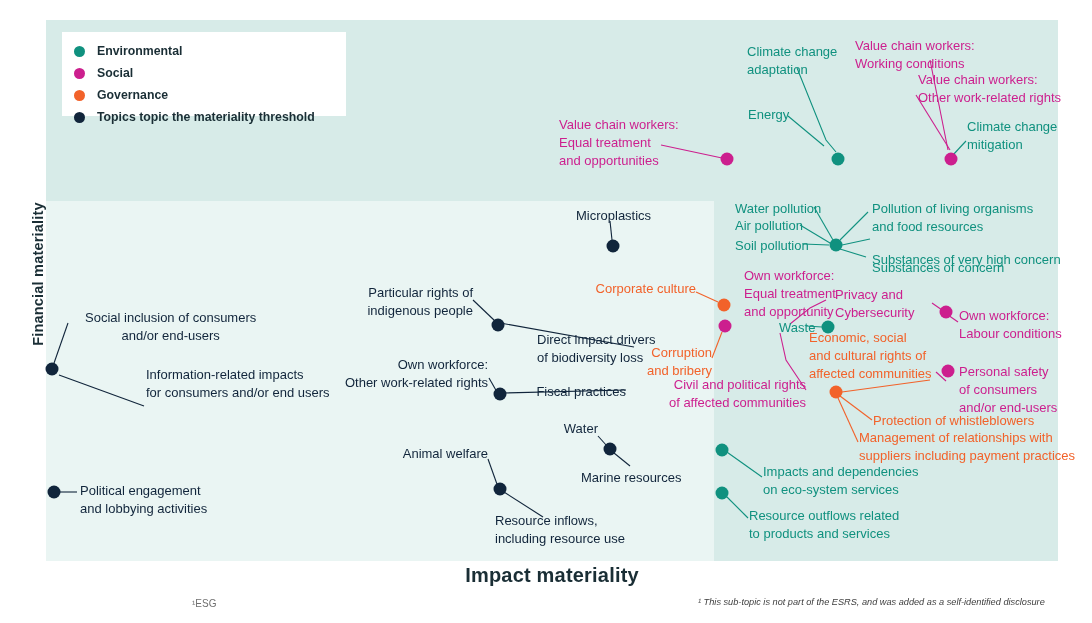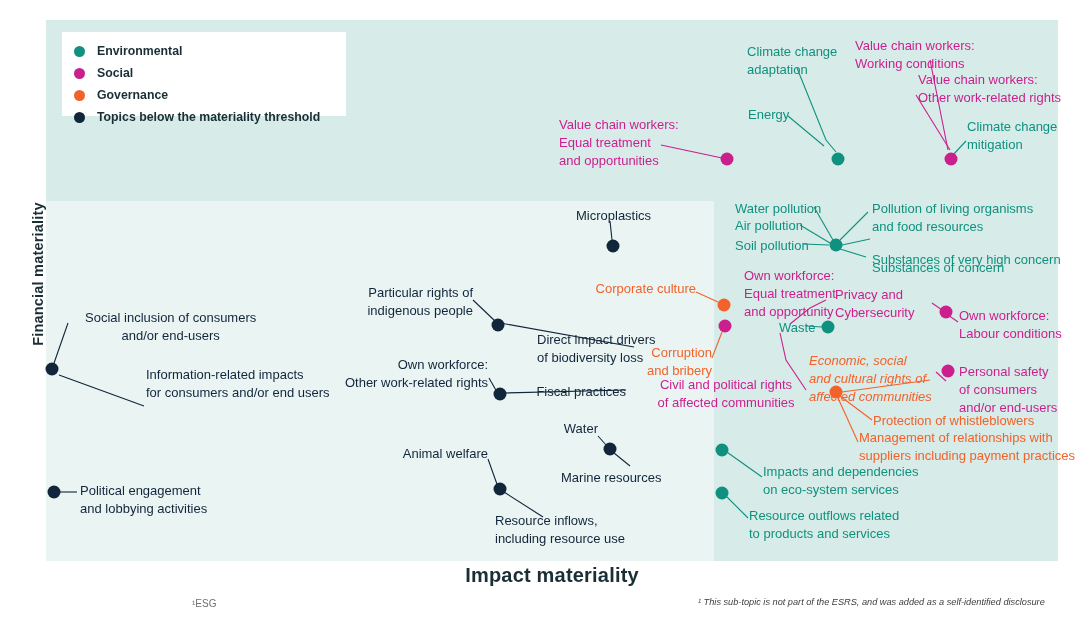--- a/index.html
+++ b/index.html
@@ -257,40 +257,40 @@
   <div class="lbl l" style="left:779px; top:319px; color:#10917f;">Waste</div>
 
   <div class="lbl r" style="left:313px; top:284px; width:160px; color:#11253b;">Particular rights of
 indigenous people</div>
   <div class="lbl l" style="left:85px; top:309px; color:#11253b;text-align:center;">Social inclusion of consumers
 and/or end-users</div>
   <div class="lbl l" style="left:537px; top:331px; color:#11253b;">Direct impact drivers
 of biodiversity loss</div>
   <div class="lbl r" style="left:602px; top:344px; width:110px; color:#f2622a;">Corruption
 and bribery</div>
-  <div class="lbl r" style="left:646px; top:376px; width:160px; color:#cc1f8e;text-align:center;">Civil and political rights
+  <div class="lbl r" style="left:646px; top:376px; width:160px; color:#cc1f8e;">Civil and political rights
 of affected communities</div>
-  <div class="lbl l" style="left:809px; top:352px; color:#f2622a;font-style:italic;">Economic, social
+  <div class="lbl l" style="left:809px; top:329px; color:#f2622a;">Economic, social
 and cultural rights of
 affected communities</div>
   <div class="lbl l" style="left:959px; top:363px; color:#cc1f8e;">Personal safety
 of consumers
 and/or end-users</div>
 
   <div class="lbl r" style="left:320px; top:356px; width:168px; color:#11253b;">Own workforce:
 Other work-related rights</div>
   <div class="lbl r" style="left:496px; top:383px; width:130px; color:#11253b;">Fiscal practices</div>
   <div class="lbl l" style="left:146px; top:366px; color:#11253b;">Information-related impacts
 for consumers and/or end users</div>
   <div class="lbl l" style="left:873px; top:412px; color:#f2622a;">Protection of whistleblowers</div>
   <div class="lbl l" style="left:859px; top:429px; color:#f2622a;">Management of relationships with
 suppliers including payment practices</div>
 
   <div class="lbl r" style="left:518px; top:420px; width:80px; color:#11253b;">Water</div>
-  <div class="lbl l" style="left:561px; top:469px; color:#11253b;">Marine resources</div>
+  <div class="lbl l" style="left:581px; top:469px; color:#11253b;">Marine resources</div>
   <div class="lbl r" style="left:368px; top:445px; width:120px; color:#11253b;">Animal welfare</div>
   <div class="lbl l" style="left:763px; top:463px; color:#10917f;">Impacts and dependencies
 on eco-system services</div>
   <div class="lbl l" style="left:495px; top:512px; color:#11253b;">Resource inflows,
 including resource use</div>
   <div class="lbl l" style="left:749px; top:507px; color:#10917f;">Resource outflows related
 to products and services</div>
   <div class="lbl l" style="left:80px; top:482px; color:#11253b;">Political engagement
 and lobbying activities</div>
 
@@ -302,21 +302,21 @@
     <div class="legend-row">
       <span class="legend-dot" style="background:#cc1f8e;"></span>
       <span class="legend-label">Social</span>
     </div>
     <div class="legend-row">
       <span class="legend-dot" style="background:#f2622a;"></span>
       <span class="legend-label">Governance</span>
     </div>
     <div class="legend-row">
       <span class="legend-dot" style="background:#11253b;"></span>
-      <span class="legend-label">Topics below the materiality threshold</span>
+      <span class="legend-label">Topics topic the materiality threshold</span>
     </div>
   </div>
 
   <div id="y-axis-title">Financial materiality</div>
   <div id="x-axis-title">Impact materiality</div>
 
   <div id="tiny-mark">¹ESG</div>
   <div id="footnote">¹ This sub-topic is not part of the ESRS, and was added as a self-identified disclosure</div>
 
 </div>

